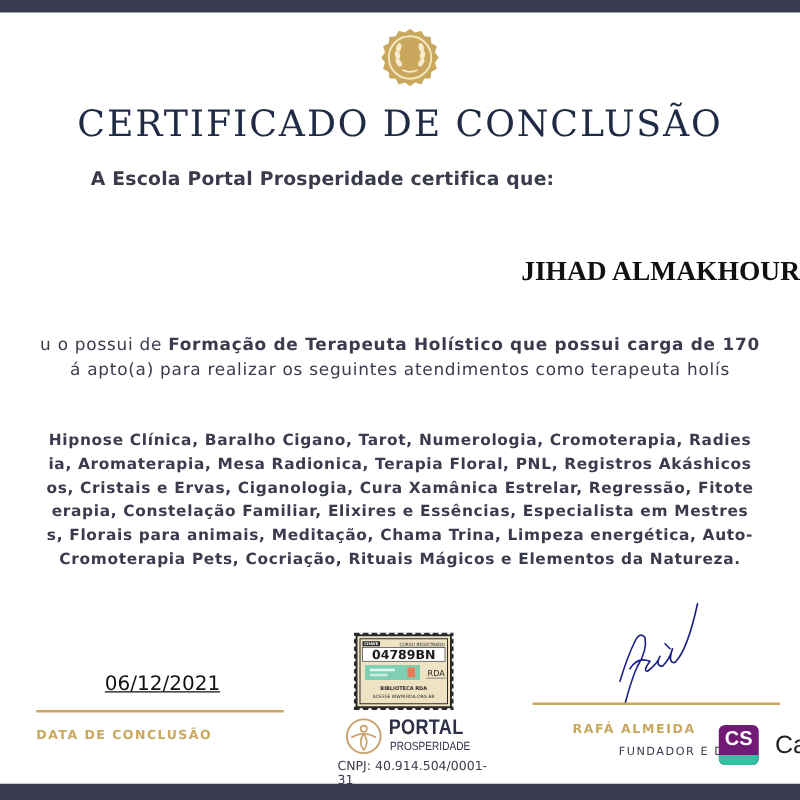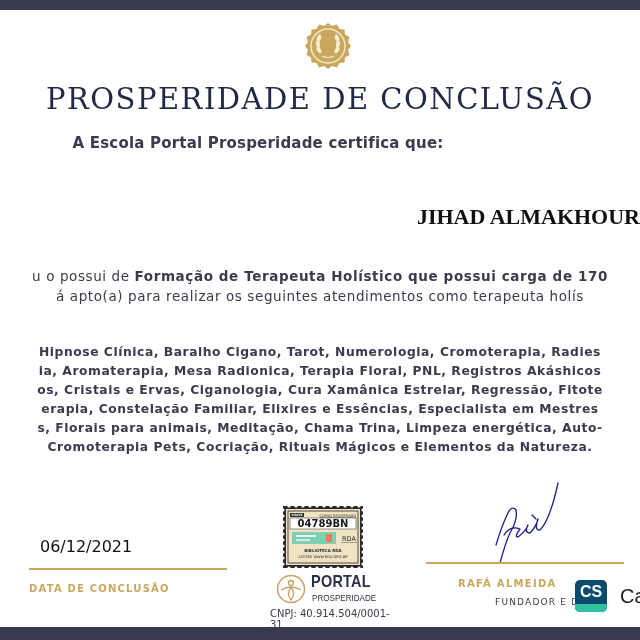--- a/index.html
+++ b/index.html
@@ -34,22 +34,22 @@
   .course b { font-weight: bold; }
 
   .specialties {
     position: absolute; left: -20px; top: 343px; width: 680px; text-align: center;
     font-size: 12.3px; line-height: 19px; font-weight: bold; color: #3a3b4c;
     white-space: nowrap; letter-spacing: 0.55px;
   }
   .specialties .line { display: block; }
 
   .date-value {
-    position: absolute; left: 40px; top: 537px; width: 180px; 
-    font-family: "DejaVu Sans", sans-serif; font-size: 16px; color: #111111;
+    position: absolute; left: 40px; top: 537px; width: 180px; text-align: center;
+    font-family: "DejaVu Sans", sans-serif; font-size: 16px; color: #111111; text-decoration: underline;
   }
   .date-line { position: absolute; left: 29px; top: 568px; width: 198px; height: 2px; background: #c9a85e; }
   .date-label {
     position: absolute; left: 29px; top: 583px; width: 198px; text-align: left;
     font-size: 10px; font-weight: bold; letter-spacing: 1.2px; color: #c9a85e;
   }
 
   .stamp { position: absolute; left: 283px; top: 506px; width: 80px; height: 62px; }
 
   .portal-logo { position: absolute; left: 276px; top: 574px; width: 30px; height: 30px; }
@@ -74,21 +74,21 @@
     position: absolute; left: 458px; top: 578px;
     font-size: 10px; font-weight: bold; letter-spacing: 1.3px; color: #c9a85e;
   }
   .signer-role {
     position: absolute; left: 460px; top: 597px;
     font-size: 9px; letter-spacing: 1.2px; color: #3a3b4c; margin-left: 35px;
   }
 
   .cs-badge {
     position: absolute; left: 575px; top: 580px; width: 32px; height: 32px;
-    background: #0c4a6e; border-radius: 5px; overflow: hidden;
+    background: #701a75; border-radius: 5px; overflow: hidden;
   }
   .cs-badge .cs-text {
     position: absolute; left: 0; top: 3px; width: 32px; text-align: center;
     color: #ffffff; font-family: "Liberation Sans", sans-serif; font-weight: bold; font-size: 16px;
   }
   .cs-badge .cs-stripe { position: absolute; left: 0; bottom: 0; width: 32px; height: 8px; background: #2fc1a2; }
   .cs-app-text {
     position: absolute; left: 620px; top: 585px;
     font-family: "Liberation Sans", sans-serif; font-size: 20px; color: #222222;
   }
@@ -105,21 +105,21 @@
     <ellipse cx="17" cy="30" rx="2" ry="3.5" transform="rotate(-30 17 30)"></ellipse>
     <ellipse cx="16" cy="24" rx="2" ry="3.5" transform="rotate(-10 16 24)"></ellipse>
     <ellipse cx="17" cy="18" rx="2" ry="3.5" transform="rotate(15 17 18)"></ellipse>
     <ellipse cx="35" cy="30" rx="2" ry="3.5" transform="rotate(30 35 30)"></ellipse>
     <ellipse cx="36" cy="24" rx="2" ry="3.5" transform="rotate(10 36 24)"></ellipse>
     <ellipse cx="35" cy="18" rx="2" ry="3.5" transform="rotate(-15 35 18)"></ellipse>
     <path d="M20 36 Q26 39 32 36" stroke="#f7ecd0" stroke-width="1.2" fill="none"></path>
   </g>
 </svg>
 
-<h1 class="title">PROSPERIDADE DE CONCLUSÃO</h1>
+<h1 class="title">CERTIFICADO DE CONCLUSÃO</h1>
 <div class="subtitle">A Escola Portal Prosperidade certifica que:</div>
 <div class="name">JIHAD ALMAKHOUR</div>
 
 <div class="course">
   <span class="line"><span>u o possui de </span><b>Formação de Terapeuta Holístico que possui carga de 170</b></span>
   <span class="line">á apto(a) para realizar os seguintes atendimentos como terapeuta holís</span>
 </div>
 
 <div class="specialties">
   <span class="line">Hipnose Clínica, Baralho Cigano, Tarot, Numerologia, Cromoterapia, Radies</span>

